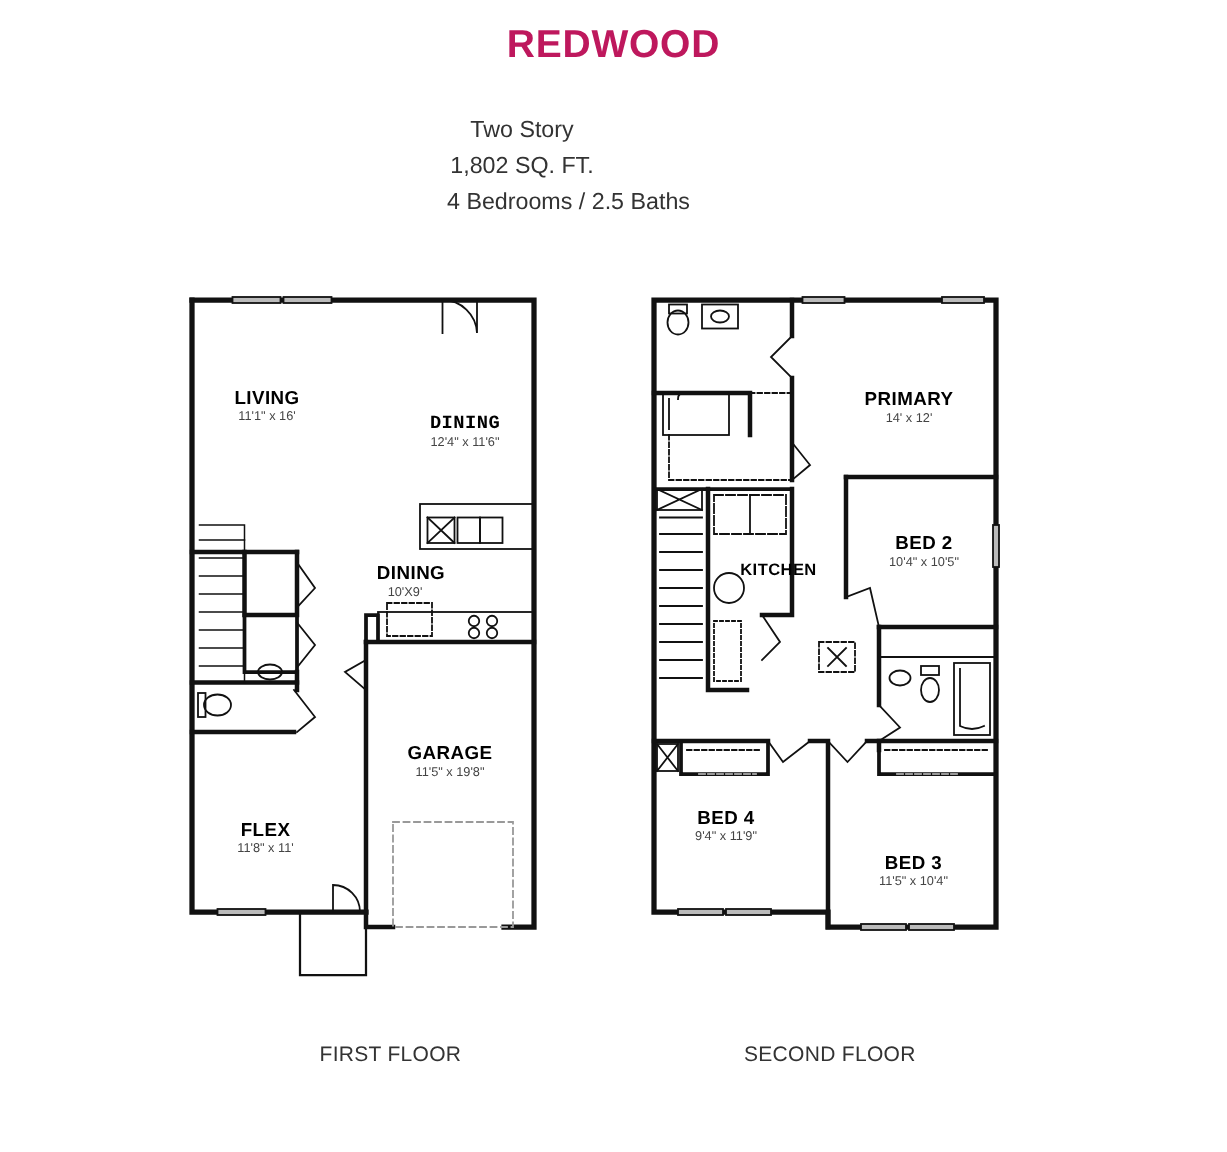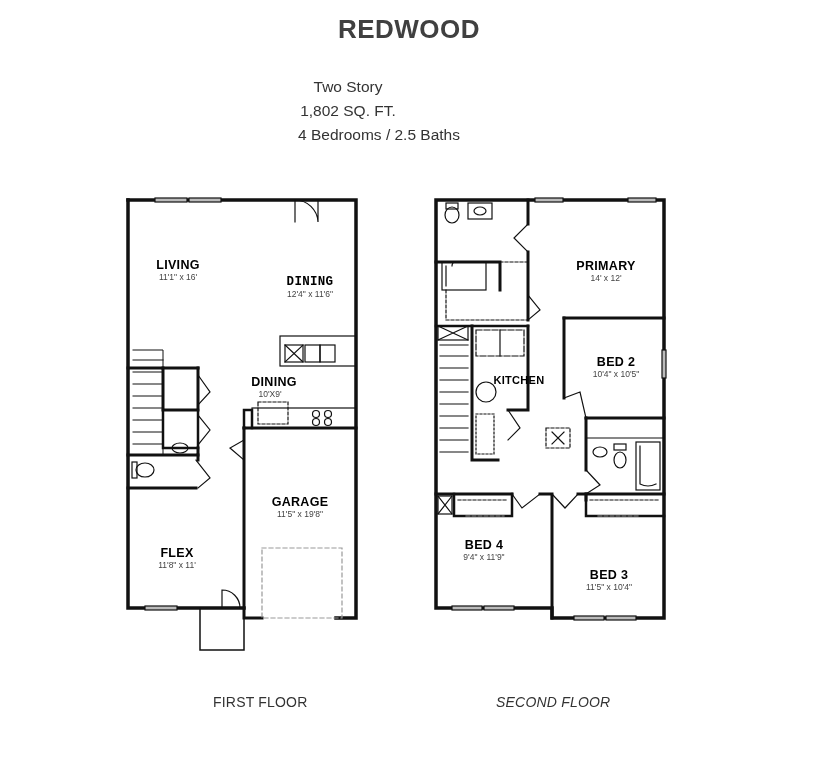--- a/index.html
+++ b/index.html
@@ -1,17 +1,17 @@
 <!DOCTYPE html>
 <html><head>
   <meta charset="utf-8">
   <style>
     html, body { margin: 0; padding: 0; background: #ffffff; }
     body { width: 818px; height: 768px; position: relative; overflow: hidden; font-family: "Liberation Sans", "DejaVu Sans", sans-serif; }
-    .title { position: absolute; top: 14px; left: 0; width: 818px; text-align: center; font-size: 26px; font-weight: bold; color: #404040; letter-spacing: 0.5px; }
+    .title { position: absolute; top: 14px; left: 0; width: 818px; text-align: center; font-size: 26px; font-weight: bold; color: #be185d; letter-spacing: 0.5px; }
     .sub { position: absolute; left: 0; width: 696px; text-align: center; font-size: 15.5px; color: #333333; }
     .sub1 { top: 78px; } .sub2 { top: 102px; } .sub3 { top: 126px; margin-left: 31px; }
     .floor-label { position: absolute; top: 694px; font-size: 14px; color: #333333; letter-spacing: 0.2px; }
     svg { position: absolute; left: 0; top: 0; }
     .room-name { position: absolute; font-size: 12.5px; color: #000000; font-weight: bold; text-align: center; letter-spacing: 0.3px; transform: translateX(-50%); white-space: nowrap; }
     .room-dim { position: absolute; font-size: 8.5px; color: #444444; text-align: center; transform: translateX(-50%); white-space: nowrap; }
   </style>
 </head>
 <body>
 
@@ -178,13 +178,13 @@
 <div class="room-dim" style="left:606px; top:273px;">14' x 12'</div>
 <div class="room-name" style="left:616px; top:355px;">BED 2</div>
 <div class="room-dim" style="left:616px; top:369px;">10'4" x 10'5"</div>
 <div class="room-name" style="left:519px; top:374px; font-size:11px;">KITCHEN</div>
 <div class="room-name" style="left:484px; top:538px;">BED 4</div>
 <div class="room-dim" style="left:484px; top:552px;">9'4" x 11'9"</div>
 <div class="room-name" style="left:609px; top:568px;">BED 3</div>
 <div class="room-dim" style="left:609px; top:582px;">11'5" x 10'4"</div>
 
 <div class="floor-label" style="left:213px;">FIRST FLOOR</div>
-<div class="floor-label" style="left:496px;font-style:italic;">SECOND FLOOR</div>
+<div class="floor-label" style="left:496px;">SECOND FLOOR</div>
 
 </body></html>

